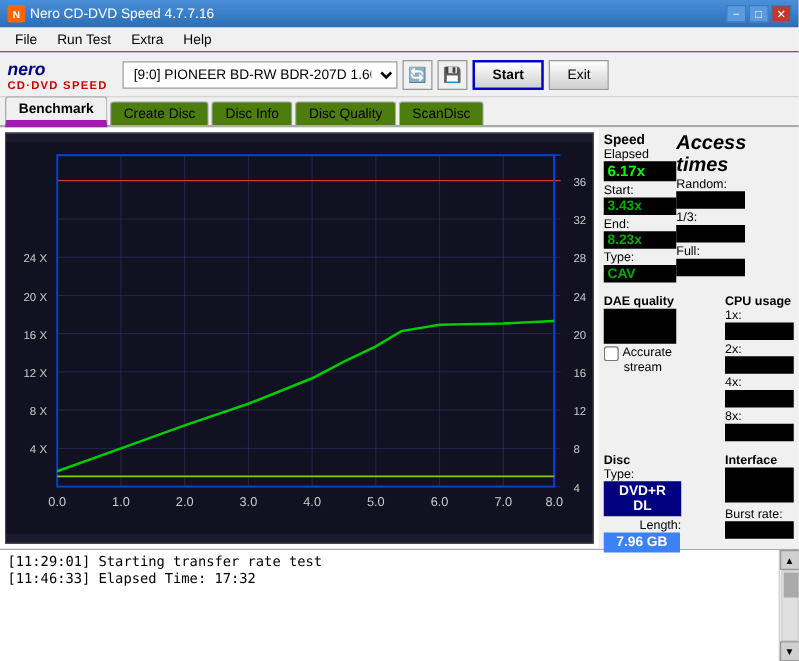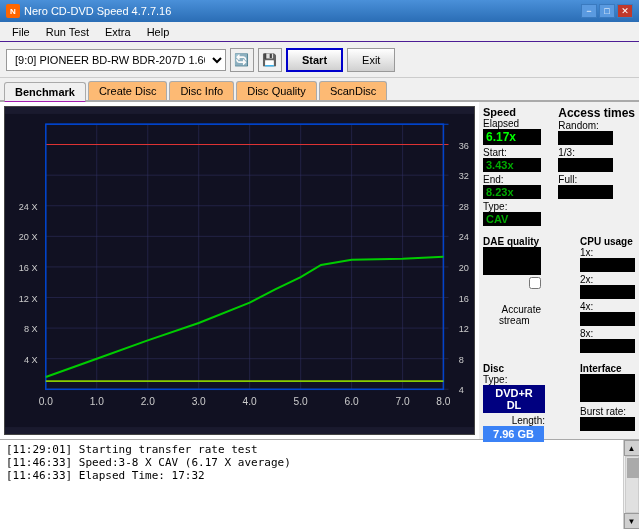--- a/index.html
+++ b/index.html
@@ -88,27 +88,27 @@
       align-items: flex-end;
       padding: 0 4px;
       border-bottom: 2px solid #aaa;
     }
     .tab {
       padding: 3px 10px;
       font-size: 11px;
       cursor: pointer;
       border: 1px solid #aaa;
       border-bottom: none;
-      background: #fdba74;
+      background: #4d7c0f;
       margin-right: 2px;
       border-radius: 3px 3px 0 0;
     }
     .tab.active {
       background: #f0f0f0;
-      border-bottom: 1px solid #a21caf;
+      border-bottom: 6px solid #a21caf;
       margin-bottom: -2px;
       font-weight: bold;
     }
 
     
     .main-content {
       display: flex;
       height: calc(529px - 22px - 20px - 36px - 24px - 90px);
       background: white;
     }
@@ -130,21 +130,21 @@
       display: flex;
       flex-direction: column;
       gap: 2px;
     }
     .panel-row {
       display: flex;
       justify-content: space-between;
       align-items: flex-start;
     }
     .panel-col { display: flex; flex-direction: column; }
-    .checkbox-row { display: flex; align-items: flex-end; gap: 15px; margin-top: 2px; flex-direction: column; }
+    .checkbox-row { display: flex; align-items: flex-start; gap: 3px; margin-top: 2px; }
     input[type=checkbox] { width: 12px; height: 12px; }
 
     
     .log-area {
       height: 90px;
       background: white;
       border-top: 1px solid #aaa;
       display: flex;
     }
     .log-content {
@@ -226,20 +226,24 @@
 </div>
 
 <div class="menubar">
   <span class="menu-item">File</span>
   <span class="menu-item">Run Test</span>
   <span class="menu-item">Extra</span>
   <span class="menu-item">Help</span>
 </div>
 
 <div class="toolbar">
+  <div class="nero-logo">
+    <span class="nero-logo-top">nero</span>
+    <span class="nero-logo-bottom">CD·DVD SPEED</span>
+  </div>
   <select class="drive-select">
     <option>[9:0]  PIONEER BD-RW  BDR-207D 1.60</option>
   </select>
   <button class="toolbar-icon-btn">🔄</button>
   <button class="toolbar-icon-btn">💾</button>
   <button class="start-btn">Start</button>
   <button class="exit-btn">Exit</button>
 </div>
 
 <div class="tabs">
@@ -323,21 +327,21 @@
         <div class="black-box" style="color:#00ff00;font-size:12px;width:58px;">6.17x</div>
         <span style="font-size:10px;margin-top:2px;">Start:</span>
         <div class="black-box" style="width:58px;">3.43x</div>
         <span style="font-size:10px;margin-top:2px;">End:</span>
         <div class="black-box" style="width:58px;">8.23x</div>
         <span style="font-size:10px;margin-top:2px;">Type:</span>
         <div class="black-box" style="width:58px;">CAV</div>
       </div>
 
       <div class="panel-col">
-        <span style="font-weight:bold;font-size:12px;">Access times</span>
+        <span style="font-weight:bold;font-size:16px;font-style:italic;">Access times</span>
         <span style="font-size:10px;">Random:</span>
         <div class="black-box" style="width:55px;">&nbsp;</div>
         <span style="font-size:10px;margin-top:2px;">1/3:</span>
         <div class="black-box" style="width:55px;">&nbsp;</div>
         <span style="font-size:10px;margin-top:2px;">Full:</span>
         <div class="black-box" style="width:55px;">&nbsp;</div>
       </div>
     </div>
 
     <div class="panel-divider"></div>
@@ -385,21 +389,20 @@
         <span style="font-size:10px;margin-top:4px;">Burst rate:</span>
         <div class="black-box" style="width:55px;">&nbsp;</div>
       </div>
     </div>
   </div>
 </div>
 
 <div class="log-area">
   <div class="log-content">
     <div>[11:29:01]  Starting transfer rate test</div>
-    <div>[11:46:33]  Speed:3-8 X CAV (6.17 X average)</div>
     <div>[11:46:33]  Elapsed Time: 17:32</div>
   </div>
   <div class="log-scrollbar">
     <div class="scroll-btn">▲</div>
     <div class="scroll-track">
       <div class="scroll-thumb"></div>
     </div>
     <div class="scroll-btn">▼</div>
   </div>
 </div>

